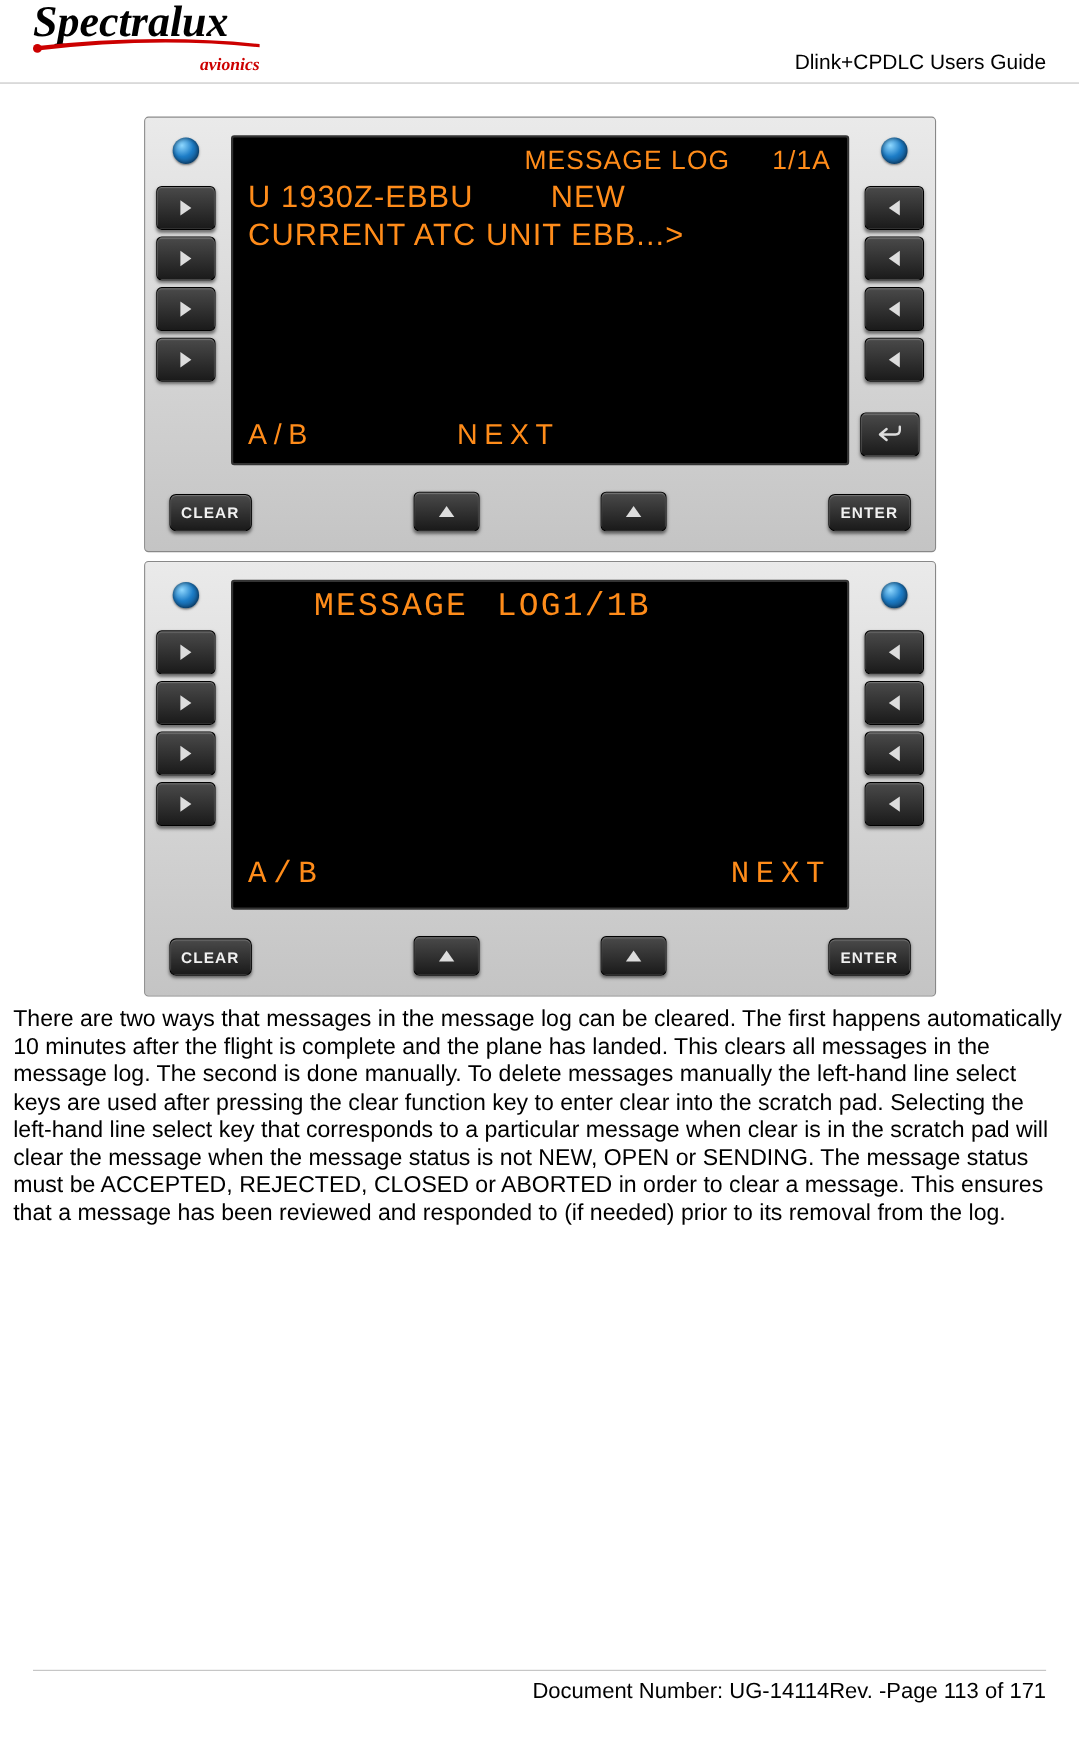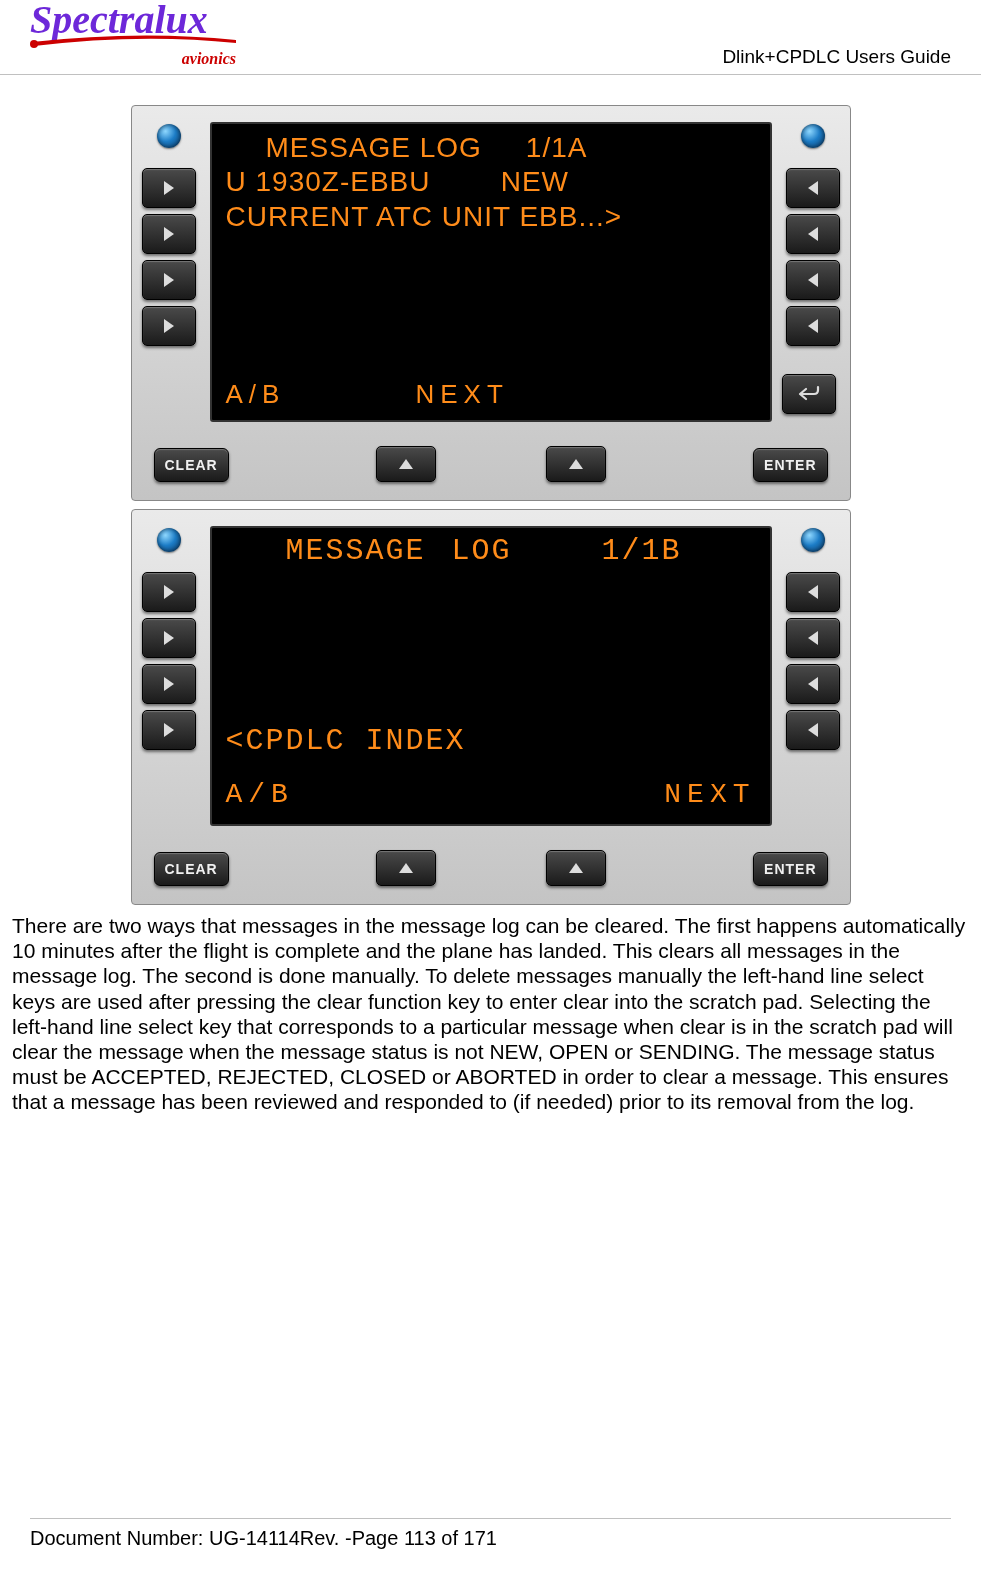--- a/index.html
+++ b/index.html
@@ -18,21 +18,21 @@
     padding: 0 30px 6px 30px;
     border-bottom: 1.5px solid #c0c0c0;
   }
   .logo { width: 210px; }
   .logo-top { display: flex; align-items: flex-end; }
   .logo-text1 {
     font-family: Georgia, "Times New Roman", serif;
     font-style: italic;
     font-weight: bold;
     font-size: 40px;
-    color: #6d28d9;
+    color: #000000;
     line-height: 1;
   }
   .logo-swoosh {
     width: 210px; height: 22px; margin-top: -6px;
   }
   .logo-sub {
     font-family: Georgia, serif;
     font-style: italic;
     font-weight: bold;
     font-size: 16px;
@@ -103,42 +103,42 @@
     border-radius: 3px;
     box-shadow: inset 0 0 20px rgba(0,0,0,.9);
     position: relative;
     height: 300px;
     padding: 4px 14px;
     font-family: "Courier New", monospace;
     color: #ff8c1a;
   }
   .screen-a { font-family: Arial, Helvetica, sans-serif; }
   .screen-a .hdr {
-    font-size: 28px; text-align: left; letter-spacing: 1px;
+    font-size: 24px; text-align: right; letter-spacing: 1px;
     margin-top: 4px;
     padding-left: 40px;
   }
   .screen-a .row {
     font-size: 28px; letter-spacing: 1px; line-height: 1.25;
   }
   .screen-a .footer {
     position: absolute; bottom: 10px; left: 14px; right: 14px;
     font-size: 26px; letter-spacing: 6px;
     display: flex;
   }
   .screen-a .footer .next { margin-left: 130px; }
   .screen-b .hdr {
     font-size: 30px;
     padding-left: 60px;
     margin-top: 2px;
     letter-spacing: 2px;
     word-spacing: 6px;
     display: flex;
   }
-  .screen-b .hdr .pg { margin-left: 90px; }
+  .screen-b .hdr .pg { }
   .screen-b .idx {
     position: absolute; bottom: 66px; left: 14px;
     font-size: 30px; letter-spacing: 2px;
   }
   .screen-b .footer {
     position: absolute; bottom: 14px; left: 14px; right: 14px;
     font-size: 28px; letter-spacing: 6px;
     display: flex; justify-content: space-between;
   }
   .bottom-row {
@@ -185,21 +185,21 @@
     line-height: 1.2;
     padding: 0 2px;
   }
   .footer-bar {
     position: absolute;
     bottom: 30px;
     left: 30px; right: 30px;
     border-top: 1.5px solid #c0c0c0;
     padding-top: 8px;
     display: flex;
-    justify-content: flex-start;
+    justify-content: flex-end;
     font-size: 20px;
   }
 </style>
 </head>
 <body>
 
 <div class="header">
   <div class="logo">
     <div class="logo-top">
       <span class="logo-text1">Spectralux</span>
@@ -303,21 +303,20 @@
       <div class="lsk">
             <div class="tri tri-right"></div>
           </div>
     </div>
 
     <div class="screen screen-b">
       <div class="hdr">
         <span>MESSAGE LOG</span>
         <span class="pg">1/1B</span>
       </div>
-      <div class="idx">&lt;CPDLC INDEX</div>
       <div class="footer">
         <span>A/B</span>
         <span>NEXT</span>
       </div>
     </div>
 
     <div class="side-col right">
       <div class="led"></div>
       <div class="lsk">
             <div class="tri tri-left"></div>

